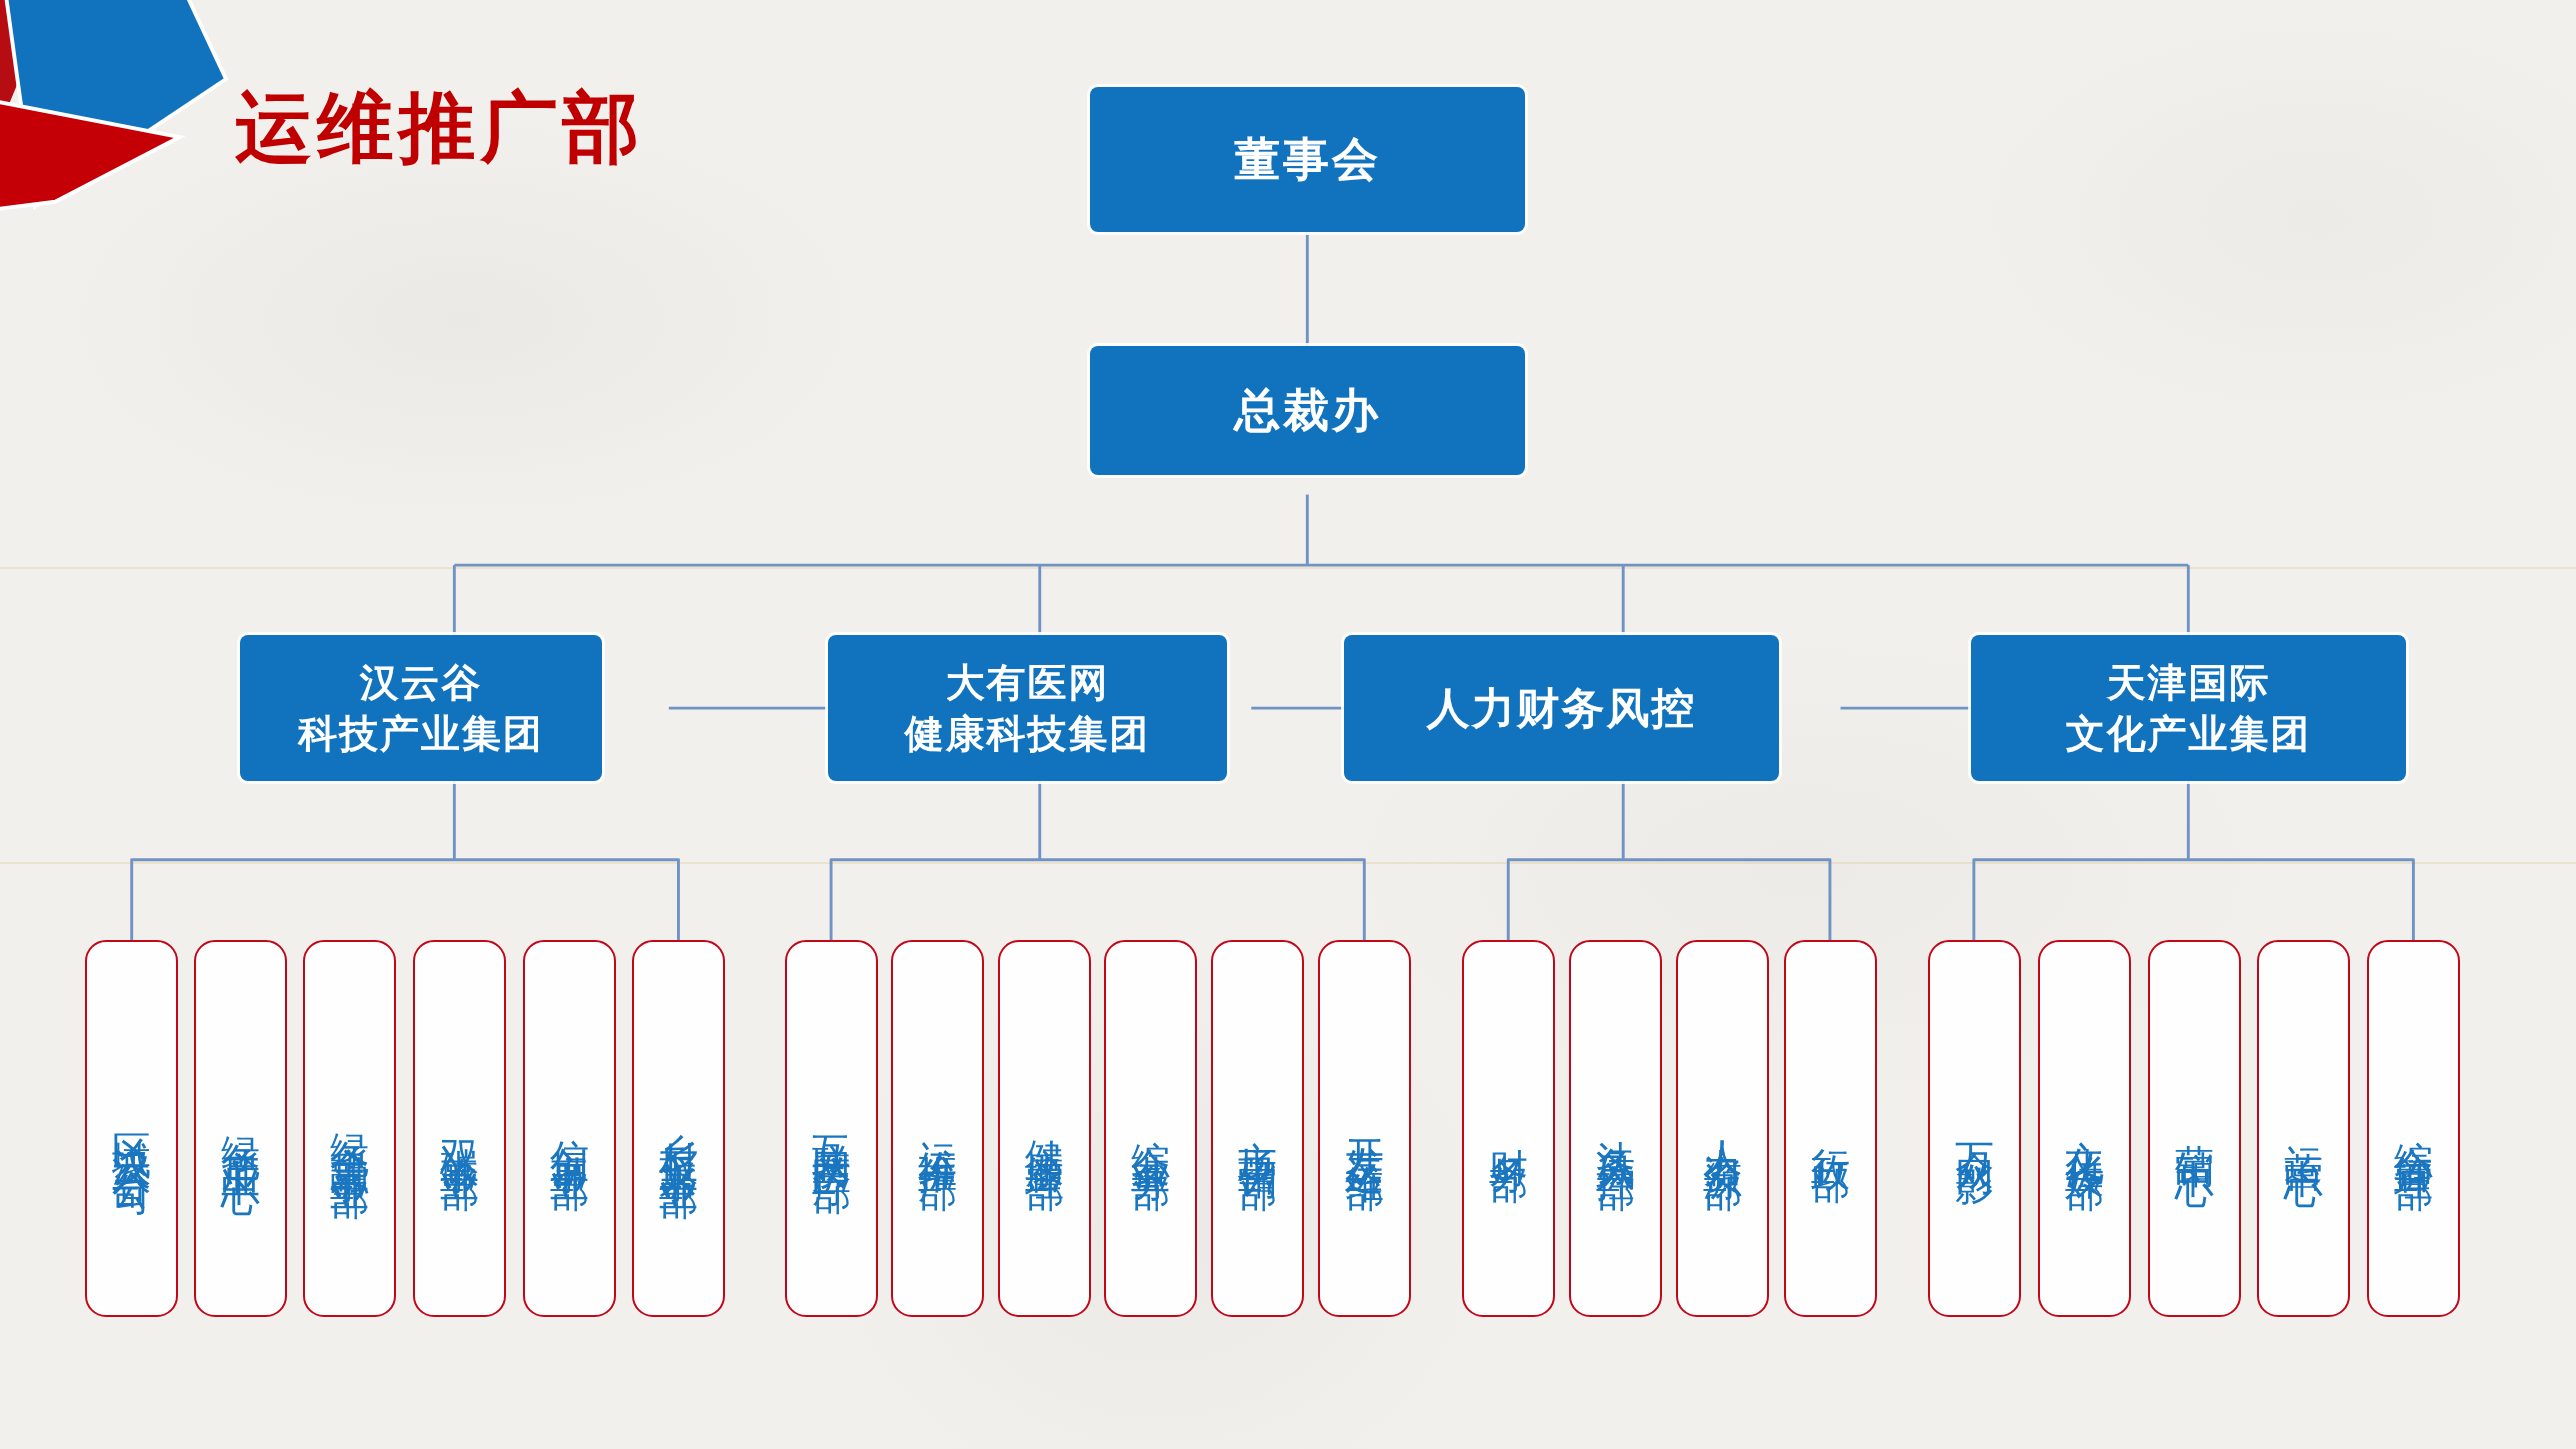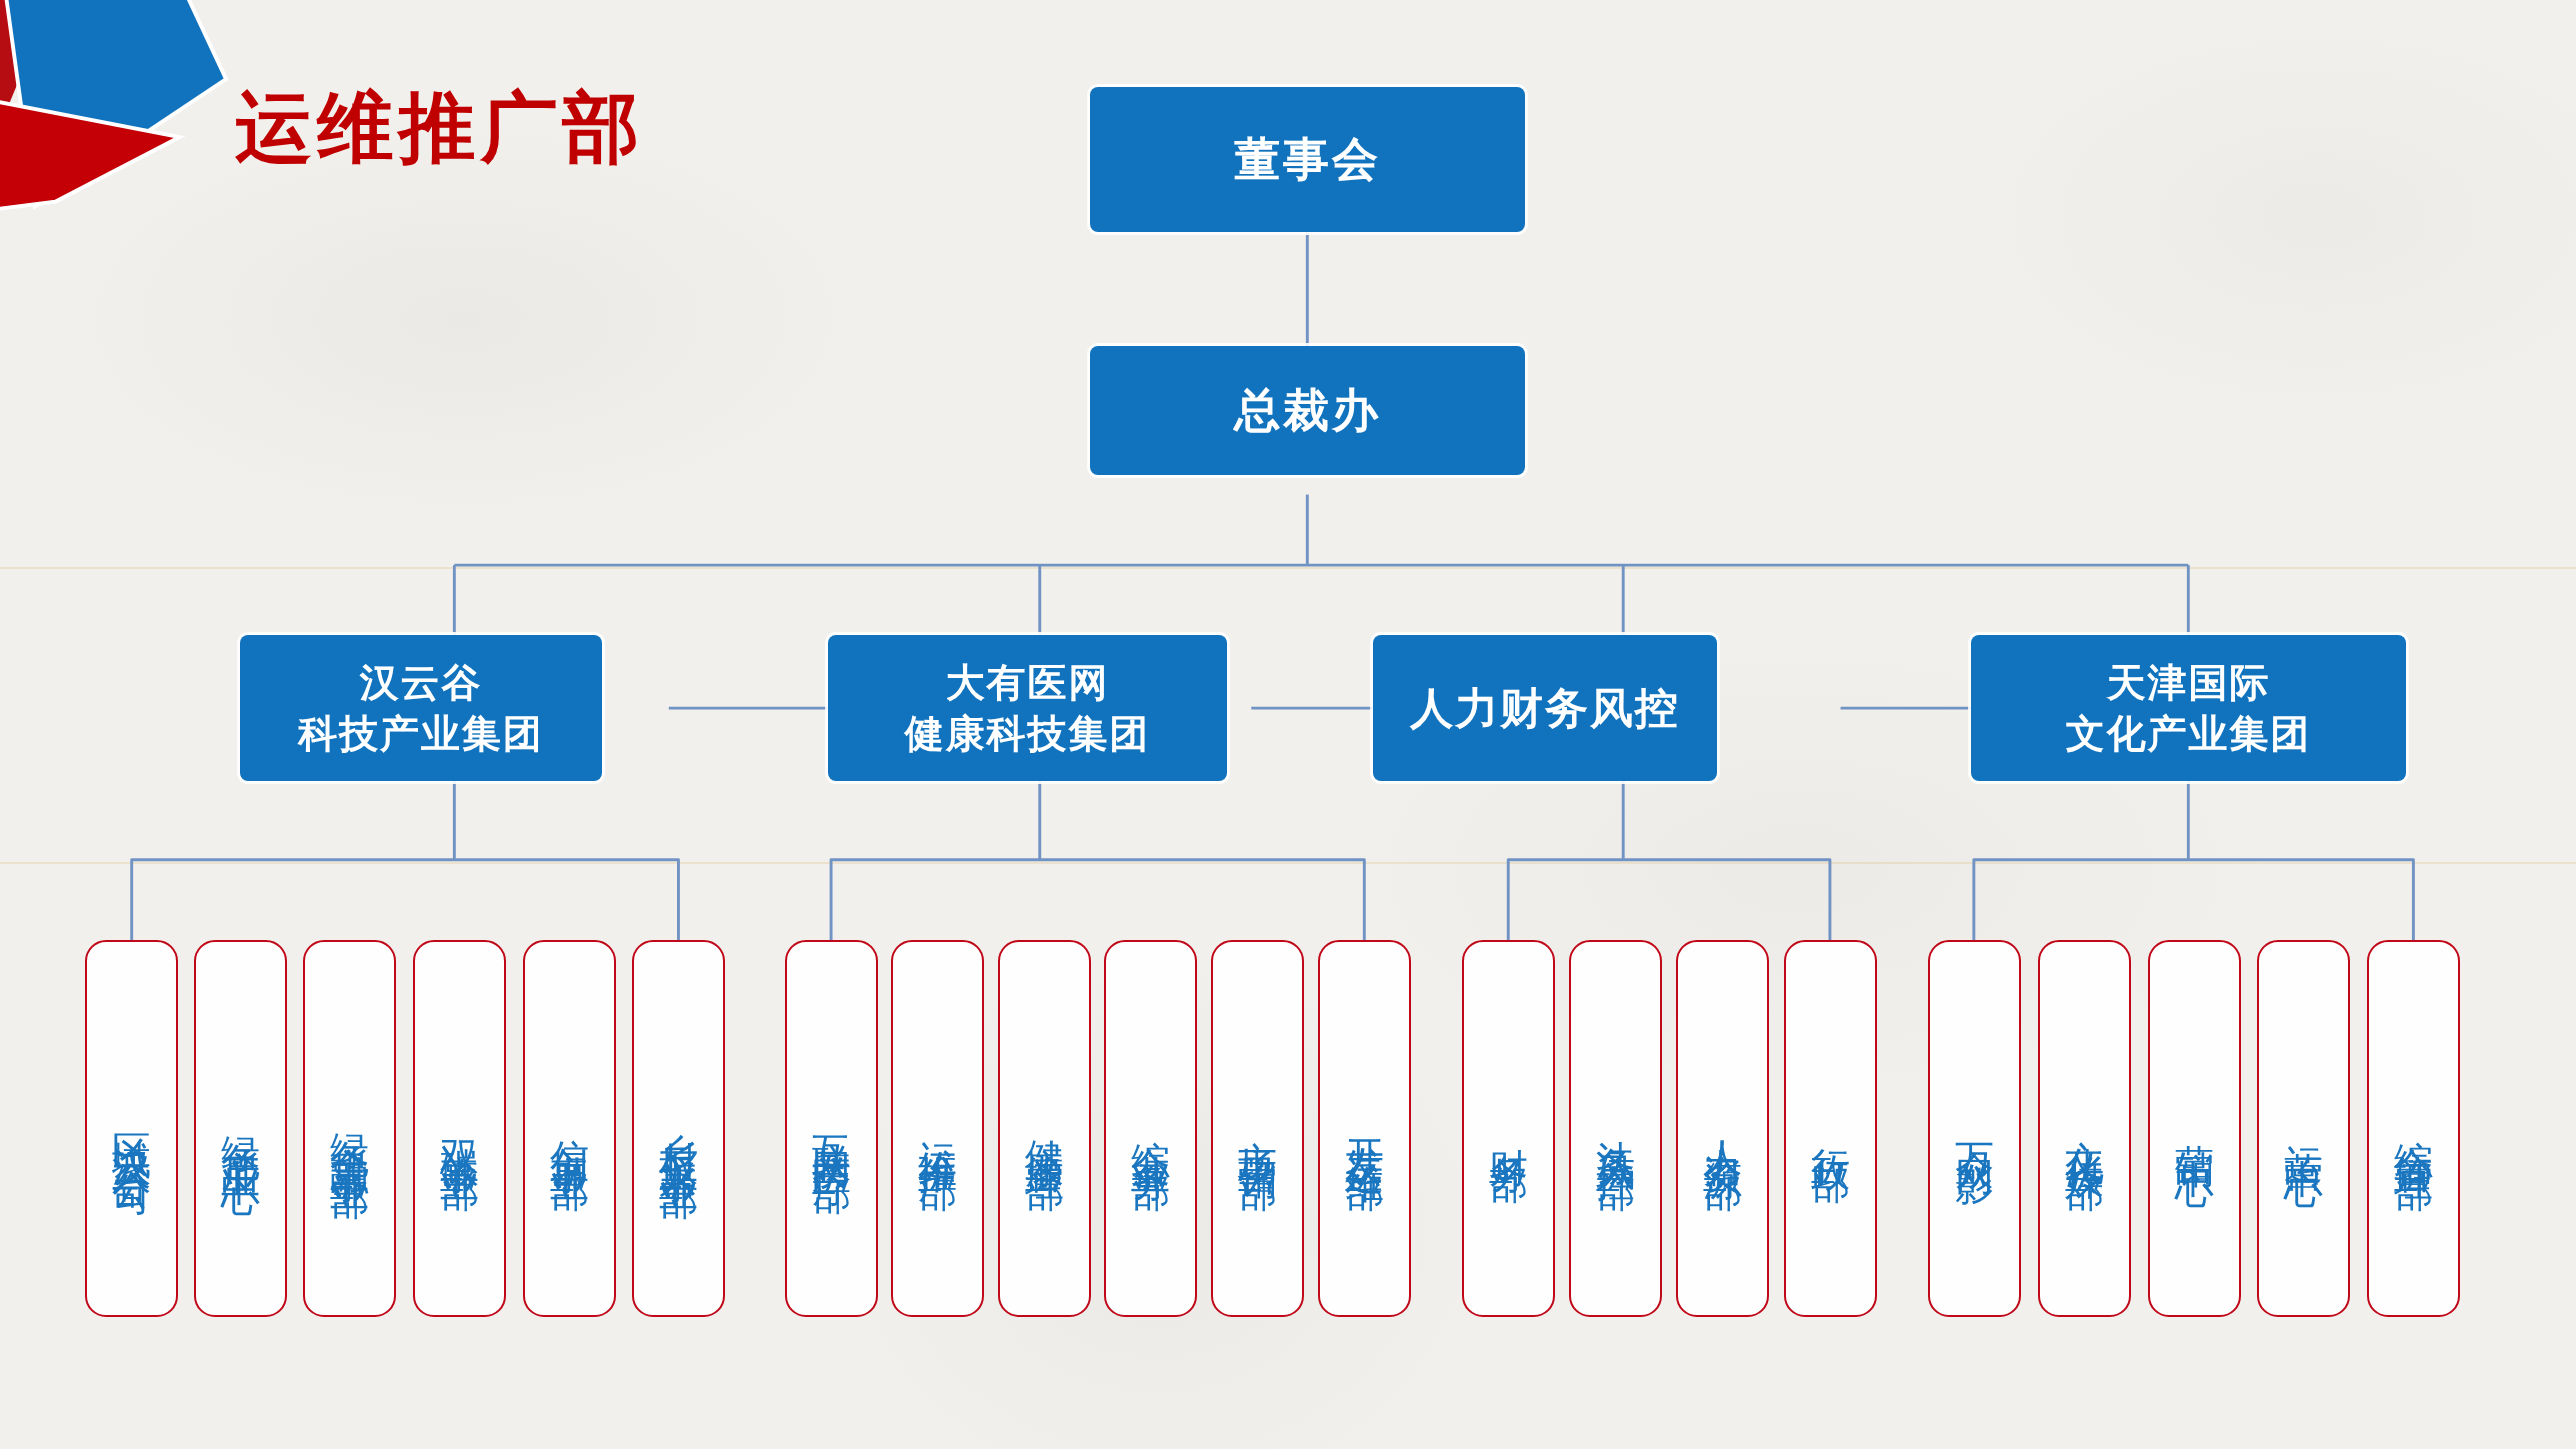--- a/index.html
+++ b/index.html
@@ -91,21 +91,21 @@
   <div class="page-title">运维推广部</div>
 
   <div class="bbox top-node" style="top:87px">董事会</div>
 
   <div class="bbox top-node" style="top:346px;height:129px">总裁办</div>
 
   <div class="bbox gbox" style="left:240px;width:362px">汉云谷
 科技产业集团</div>
   <div class="bbox gbox" style="left:828px;width:399px">大有医网
 健康科技集团</div>
-  <div class="bbox gbox gbox-single" style="left:1373px;width:344px">人力财务风控</div>
+  <div class="bbox gbox gbox-single" style="left:1344px;width:435px">人力财务风控</div>
   <div class="bbox gbox" style="left:1971px;width:435px">天津国际
 文化产业集团</div>
 
   <div class="leaf" style="left:85px">区域汉云谷公司</div>
   <div class="leaf" style="left:194px">绿色产业中心</div>
   <div class="leaf" style="left:303px">绿色金融事业部</div>
   <div class="leaf" style="left:413px">双碳事业部</div>
   <div class="leaf" style="left:523px">信创事业部</div>
   <div class="leaf" style="left:632px">乡村振兴事业部</div>
 

